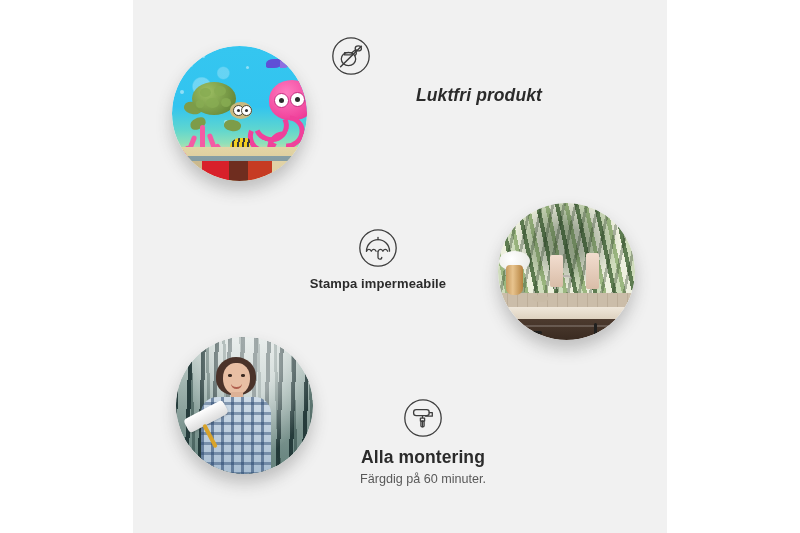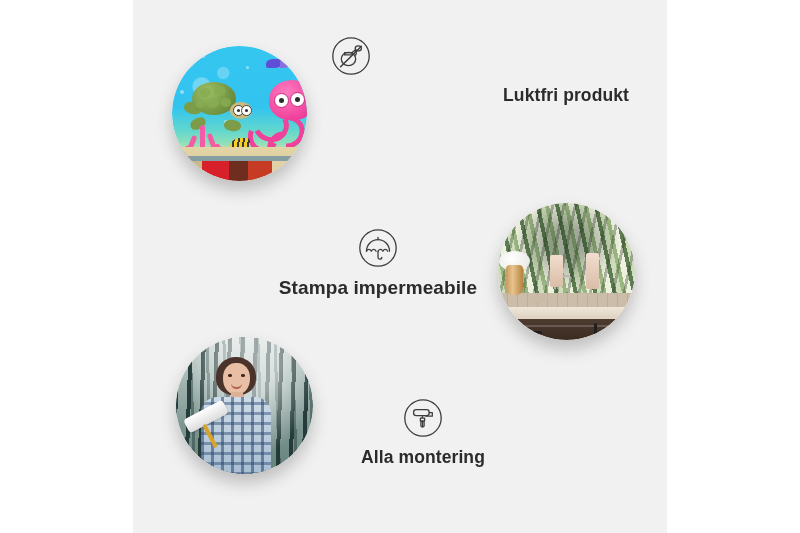--- a/index.html
+++ b/index.html
@@ -150,26 +150,26 @@
   .ficon{width:40px;height:40px;}
   .ficon svg{display:block;width:40px;height:40px;}
   .ftitle{
     font-size:17.5px;font-weight:bold;color:#2b2b2b;letter-spacing:.1px;
     margin:9px 0 4px 0;line-height:1.15;
   }
   .fbody{
     font-size:12.6px;color:#595959;line-height:1.42;
   }
 
-  .f1{left:196px;top:36px;width:300px;text-align:right;}
+  .f1{left:196px;top:36px;width:300px;text-align:center;font-style:italic;}
   .f1 .ficon{margin-left:2px;}
 
   .f2{left:80px;top:228px;width:330px;text-align:center;}
   .f2 .ficon{margin:0 auto;}
-  .f2 .ftitle{font-size:19px;}
+  .f2 .ftitle{font-size:13px;}
 
   .f3{left:200px;top:398px;width:180px;text-align:center;}
   .f3 .ficon{margin:0 auto;}
 </style>
 </head>
 <body>
 
 <div class="canvas">
   <div class="panel">
 
@@ -305,16 +305,17 @@
         <svg viewBox="0 0 40 40" fill="none" stroke="#3d3d3d" stroke-width="1.3" stroke-linecap="round" stroke-linejoin="round">
           <circle cx="20" cy="20" r="18.2"></circle>
           <rect x="10.6" y="11.6" width="15.6" height="6" rx="2.6"></rect>
           <path d="M26.2 14.6h3.1v3.6h-6.6"></path>
           <path d="M19.5 17.6v2.6h-2.1v2.9h4.2v-2.9h-2.1"></path>
           <path d="M19.5 23.1v5.6"></path>
           <rect x="17.9" y="23.1" width="3.2" height="5.8" rx="1.1"></rect>
         </svg>
       </div>
       <div class="ftitle">Alla montering</div>
+      <div class="fbody">Färgdig på 60 minuter.</div>
     </div>
 
   </div>
 </div>
 
 </body></html>

